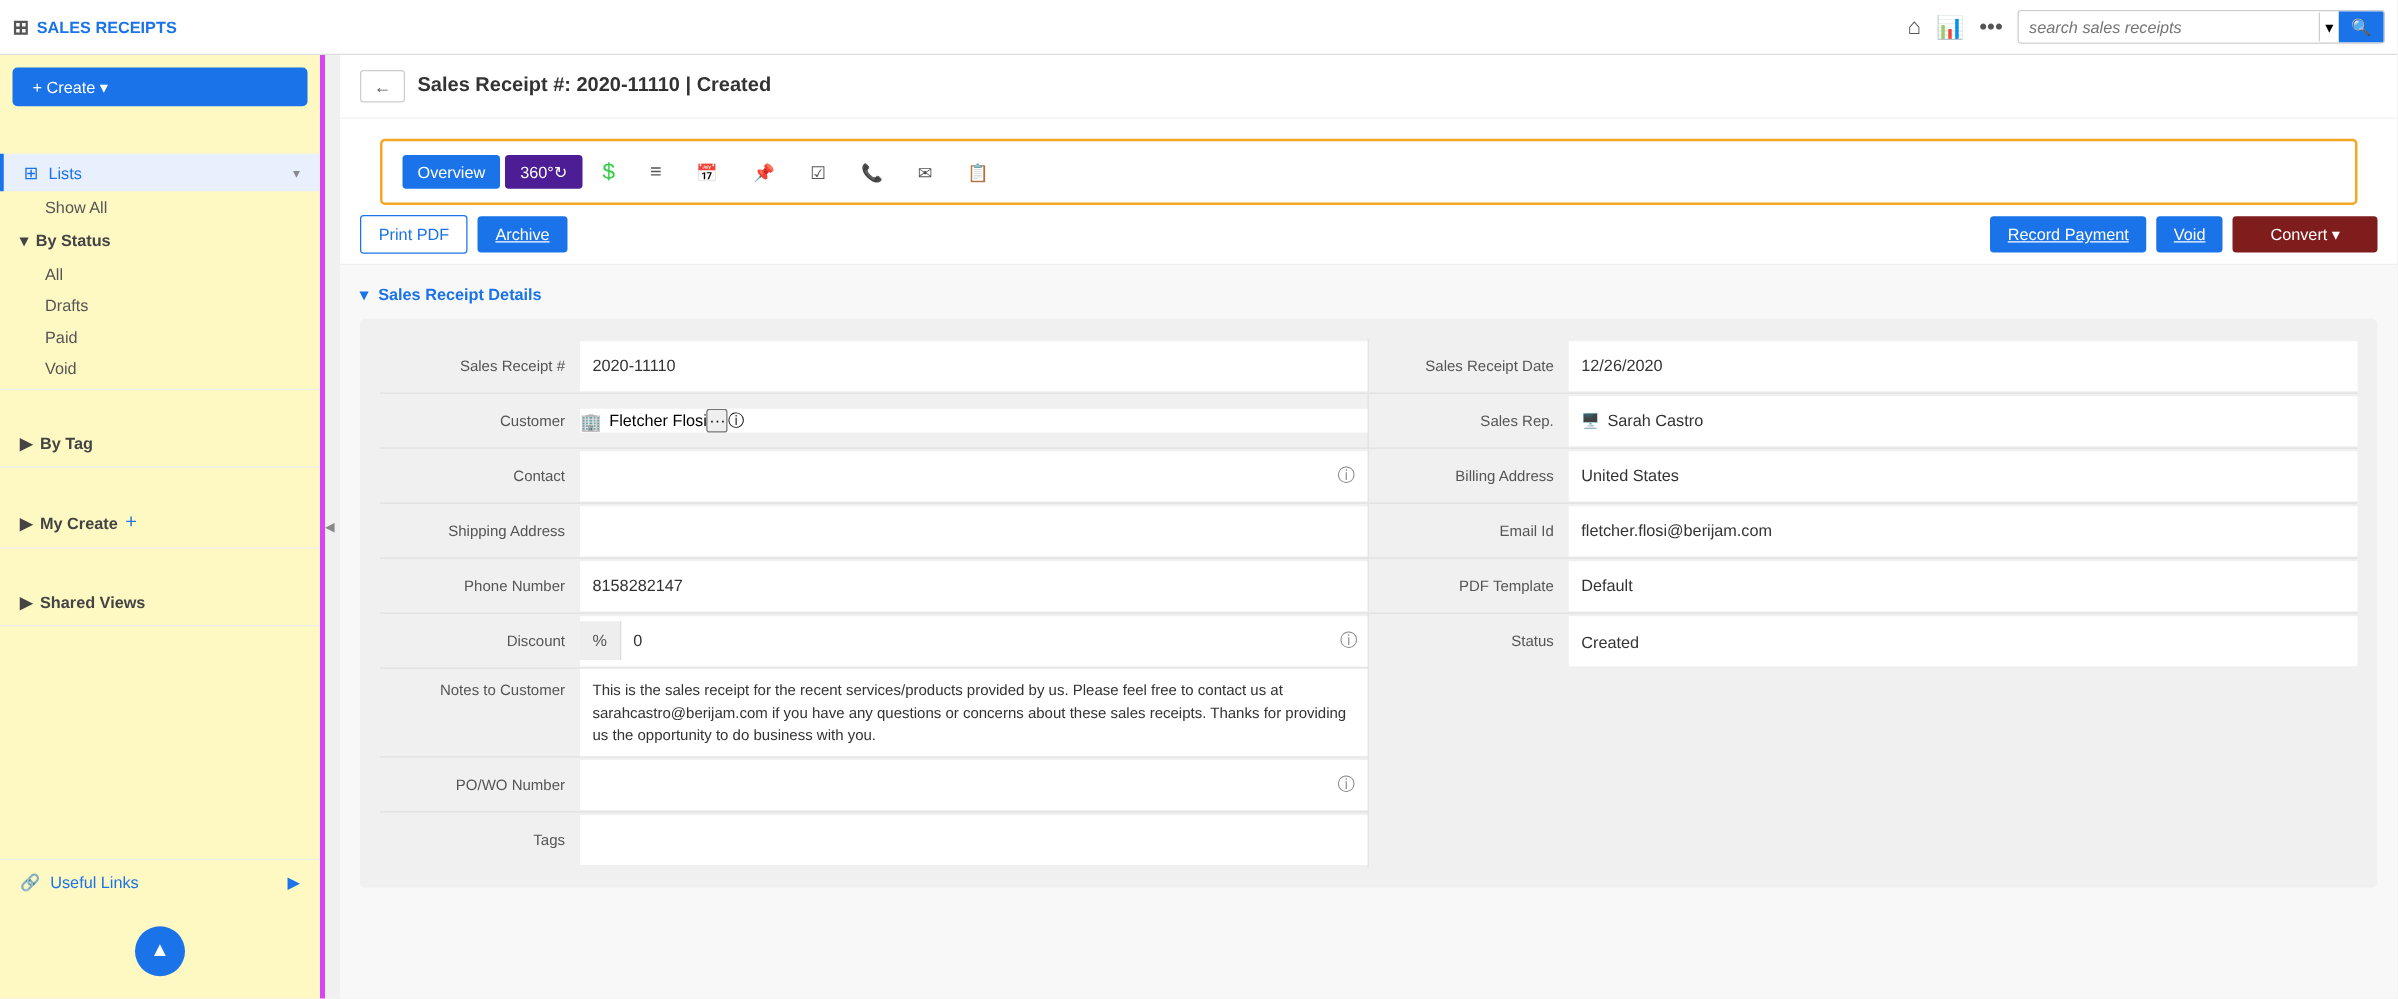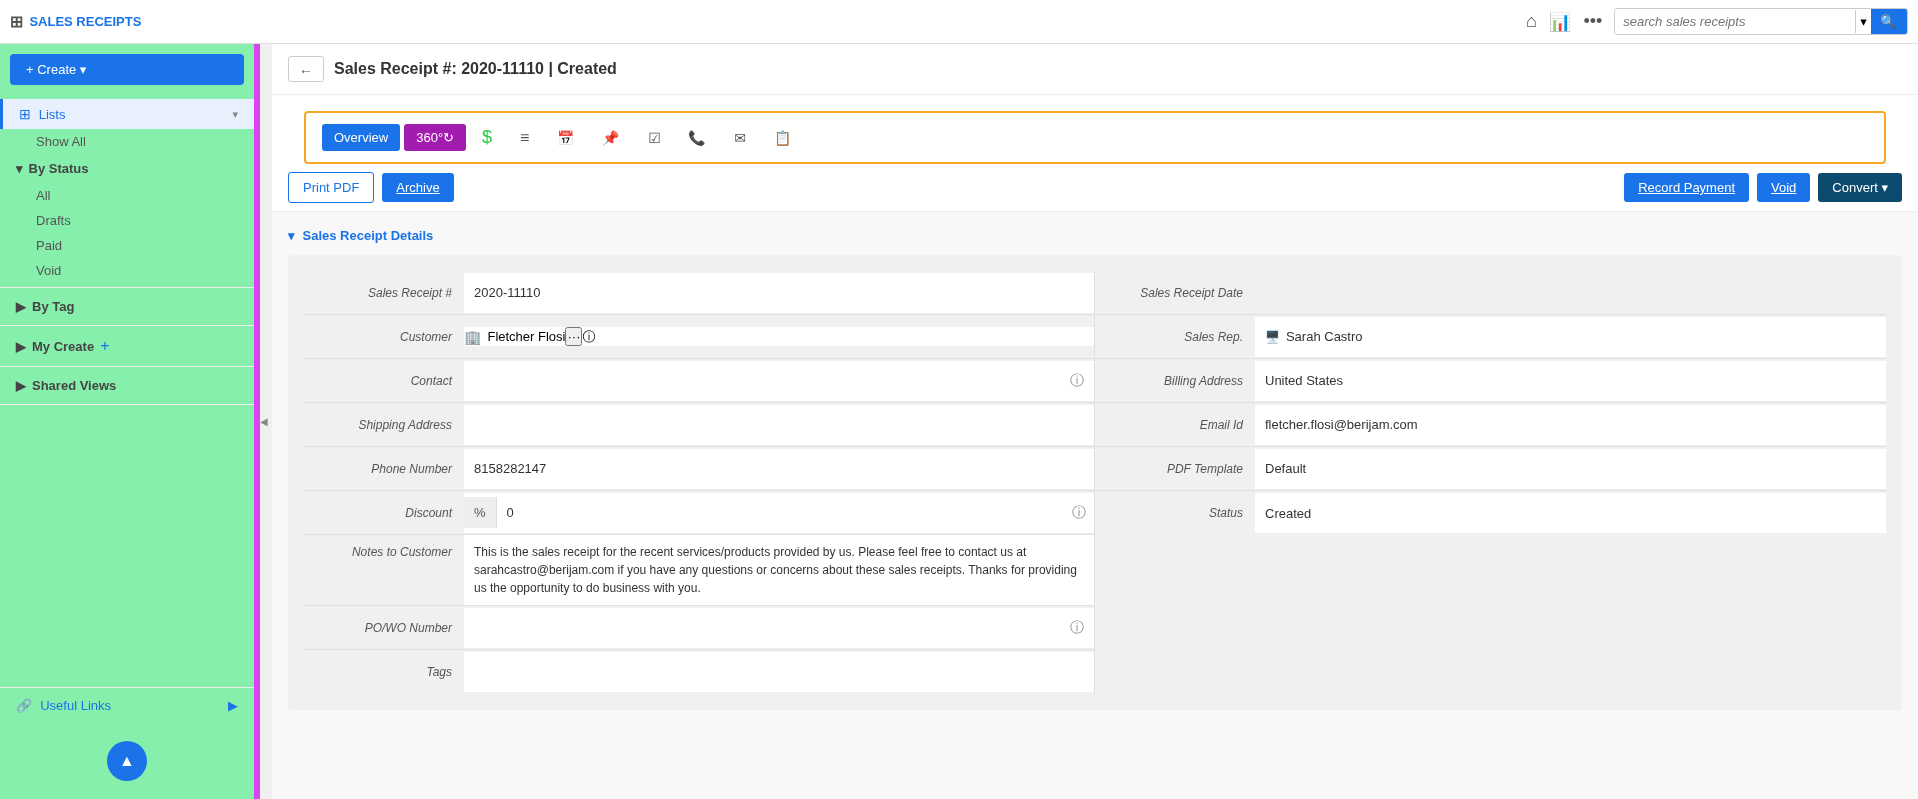--- a/index.html
+++ b/index.html
@@ -25,22 +25,22 @@
       border: none; outline: none; padding: 5px 8px; width: 240px; font-size: 13px; color: #999; font-style: italic;
     }
     .search-area .search-dropdown { border: none; background: #fff; padding: 4px; cursor: pointer; border-left: 1px solid #ccc; }
     .search-area .search-btn { background: #1a73e8; border: none; color: #fff; padding: 5px 10px; cursor: pointer; }
 
     
     .main-layout { display: flex; flex: 1; overflow: hidden; }
 
     
     .sidebar {
-      width: 260px; background: #86efac; border-right: 6px solid #d946ef;
-      display: flex; flex-direction: column; overflow-y: auto; flex-shrink: 0;
+      width: 260px; background: #fef9c3; border-right: 4px solid #d946ef;
+      display: flex; flex-direction: column; overflow-y: auto; flex-shrink: 0; gap: 24px;
     }
     .sidebar-create-btn {
       margin: 10px; background: #1a73e8; color: #fff; border: none; border-radius: 4px;
       padding: 8px 16px; cursor: pointer; display: flex; align-items: center; gap: 6px; font-size: 13px;
     }
     .sidebar-section {
       border-bottom: 1px solid #eee; padding: 4px 0;
     }
     .sidebar-item {
       display: flex; align-items: center; gap: 8px; padding: 7px 16px;
@@ -86,52 +86,52 @@
     
     .tab-bar {
       display: flex; align-items: center; gap: 4px; padding: 8px 16px;
       background: #fff; border: 2px solid #f5a623; border-radius: 4px; margin: 8px 16px 0;
     }
     .tab-item {
       padding: 6px 12px; border-radius: 3px; cursor: pointer; color: #555;
       display: flex; align-items: center; gap: 4px; font-size: 12px;
     }
     .tab-item.active { background: #1a73e8; color: #fff; }
-    .tab-item.orange { background: #a21caf; color: #fff; }
+    .tab-item.orange { background: #4c1d95; color: #fff; }
 
     
     .action-bar {
       display: flex; align-items: center; gap: 8px; padding: 8px 16px;
       background: #fff; border-bottom: 1px solid #eee;
     }
     .action-bar .right-actions { margin-left: auto; display: flex; gap: 8px; }
     .btn-blue {
       background: #1a73e8; color: #fff; border: none; padding: 7px 14px;
       border-radius: 3px; cursor: pointer; font-size: 13px; text-decoration: underline;
     }
     .btn-outline-blue {
       background: #fff; color: #1a73e8; border: 1px solid #1a73e8; padding: 7px 14px;
       border-radius: 3px; cursor: pointer; font-size: 13px;
     }
     .btn-convert {
-      background: #0c4a6e; color: #fff; border: none; padding: 7px 14px;
+      background: #7f1d1d; color: #fff; border: none; padding: 7px 30px;
       border-radius: 3px; cursor: pointer; font-size: 13px; display: flex; align-items: center; gap: 4px;
     }
 
     
     .form-section { padding: 16px; }
     .section-header {
       display: flex; align-items: center; gap: 8px; color: #1a73e8;
       font-weight: bold; font-size: 14px; margin-bottom: 12px; cursor: pointer;
     }
     .form-card { background: #f0f0f0; border-radius: 4px; padding: 16px; }
     .form-grid { display: grid; grid-template-columns: 1fr 1fr; gap: 0; }
     .form-label {
       width: 160px; text-align: right; padding-right: 12px; color: #555;
-      font-size: 12px; flex-shrink: 0; font-style: italic;
+      font-size: 12px; flex-shrink: 0;
     }
     .form-value {
       flex: 1; background: #fff; padding: 8px 10px; min-height: 40px;
       display: flex; align-items: center; color: #333; font-size: 13px;
     }
     .form-value .info-icon {
       margin-left: auto; color: #888; font-size: 14px; cursor: pointer;
     }
     .customer-icon { margin-right: 6px; color: #1a73e8; font-size: 14px; }
     .form-value-group { display: flex; align-items: center; flex: 1; background: #fff; }
@@ -351,20 +351,21 @@
                 <div class="form-label">Tags</div>
                 <div class="form-value"></div>
               </div>
 
             </div>
 
             <div class="form-col">
 
               <div class="form-inner-row">
                 <div class="form-label">Sales Receipt Date</div>
+                <div class="form-value">12/26/2020</div>
               </div>
 
               <div class="form-inner-row">
                 <div class="form-label">Sales Rep.</div>
                 <div class="form-value">
                   <span style="margin-right:6px;font-size:12px;">🖥️</span>
                   Sarah Castro
                 </div>
               </div>
 

